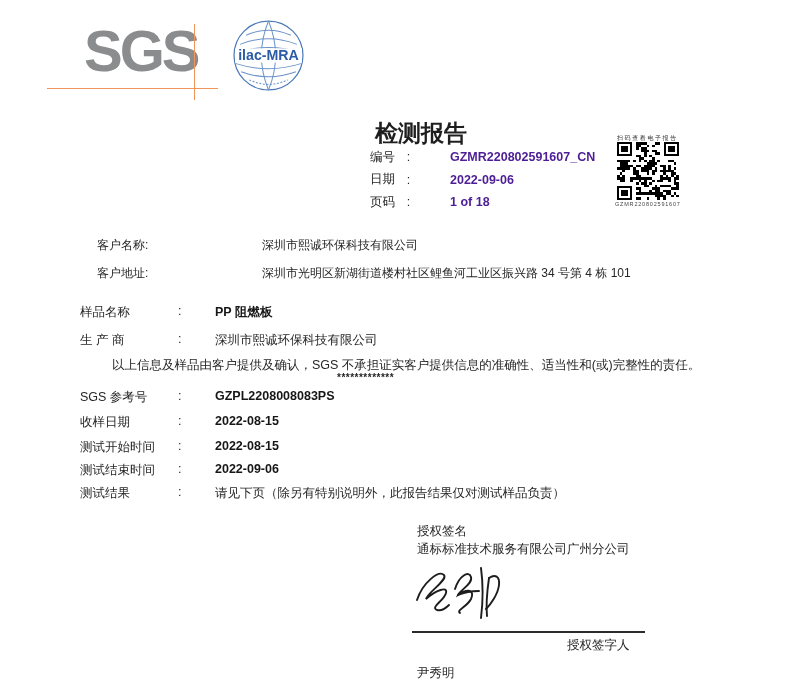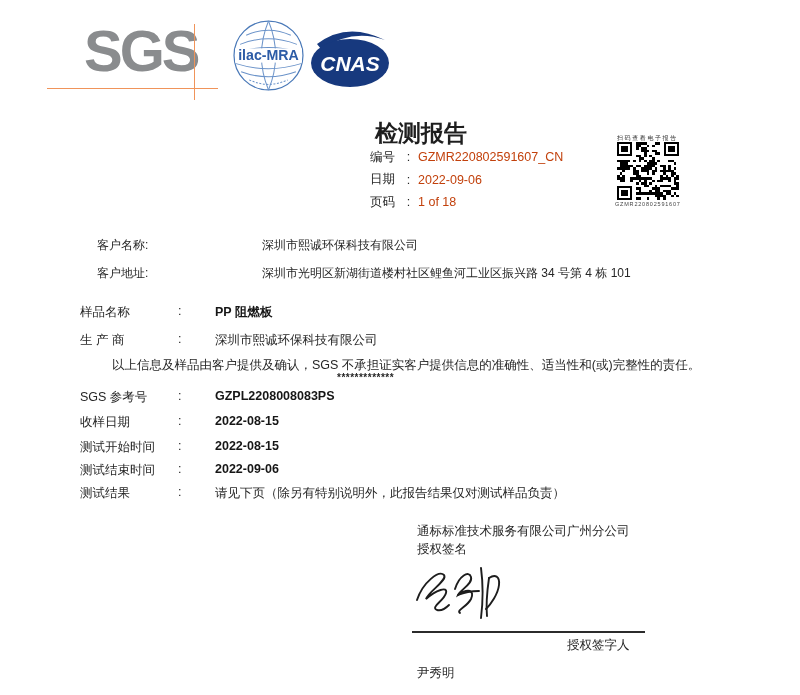--- a/index.html
+++ b/index.html
@@ -21,21 +21,21 @@
   .accred {
     position:absolute; left:396px; top:32px; font-size:10px; line-height:12.5px;
     color:#1b3a80; font-weight:bold; letter-spacing:0.5px;
   }
   
   .report-title { position:absolute; left:330px; top:118px; font-size:23px; font-weight:bold; color:#1e1e1e;margin-left:45px; }
   .hdr-fields { position:absolute; left:370px; top:146px; font-size:12.5px; }
   .hdr-row { display:flex; height:22.5px; align-items:center; }
   .hdr-row .lbl { width:29px; }
   .hdr-row .col { width:19px; text-align:center; }
-  .hdr-row .val { font-weight:normal; color:#c2410c; }
+  .hdr-row .val { font-weight:bold; color:#4c1d95;margin-left:32px; }
   
   .qr-caption { position:absolute; left:617px; top:134px; font-size:6px; letter-spacing:1.6px; color:#333; white-space:nowrap; }
   .qr-box { position:absolute; left:617px; top:142px; width:62px; height:58px; }
   .qr-grid { display:grid; grid-template-columns:repeat(23,1fr); grid-template-rows:repeat(23,1fr); width:62px; height:58px; }
   .qm.on { background:#000; }
   .qr-finder { position:absolute; width:15px; height:14px; border:2px solid #000; }
   .qr-finder::after { content:''; position:absolute; inset:2px; background:#000; }
   .qf-tl { left:0; top:0; } .qf-tr { right:0; top:0; } .qf-bl { left:0; bottom:0; }
   .qr-code-text { position:absolute; left:615px; top:201px; font-size:5.5px; letter-spacing:0.8px; color:#444; white-space:nowrap; }
   
@@ -72,27 +72,20 @@
       <path d="M4,44 Q36,54 68,44" fill="none" stroke="#6b93c9" stroke-width="1"></path>
       <path d="M9,52 Q36,62 63,52" fill="none" stroke="#6b93c9" stroke-width="1"></path>
       <path d="M17,60 Q36,69 55,60" fill="none" stroke="#6b93c9" stroke-width="1" stroke-dasharray="2 1.5"></path>
       <path d="M36,2 Q22,36 36,70" fill="none" stroke="#6b93c9" stroke-width="1"></path>
       <path d="M36,2 Q50,36 36,70" fill="none" stroke="#6b93c9" stroke-width="1"></path>
       <rect x="3" y="29" width="66" height="14" fill="#ffffff"></rect>
       <text x="36" y="40.5" text-anchor="middle" font-size="14" font-weight="bold" fill="#2d5ca6" font-family="Liberation Sans, DejaVu Sans, sans-serif">ilac-MRA</text>
     </svg>
   </div>
 
-  <div class="cnas-logo">
-    <svg width="82" height="62" viewBox="0 0 82 62">
-      <path d="M8,18 Q38,-5 76,14 Q44,2 12,23 Z" fill="#17397e"></path>
-      <ellipse cx="41" cy="37" rx="39" ry="24" fill="#17397e"></ellipse>
-      <text x="41" y="45" text-anchor="middle" font-size="21" font-weight="bold" font-style="italic" fill="#ffffff" font-family="Liberation Sans, DejaVu Sans, sans-serif">CNAS</text>
-    </svg>
-  </div>
 
 
   <div class="report-title">检测报告</div>
 
   <div class="hdr-fields">
     <div class="hdr-row">
       <span class="lbl">编号</span>
       <span class="col">:</span>
       <span class="val">GZMR220802591607_CN</span>
     </div>
@@ -690,22 +683,22 @@
     <span class="col">:</span>
     <span class="bold-val">2022-09-06</span>
   </div>
   <div class="detail-row" style="top:485px;">
     <span class="lbl">测试结果</span>
     <span class="col">:</span>
     <span>请见下页（除另有特别说明外，此报告结果仅对测试样品负责）</span>
   </div>
 
   <div class="footer-company">
+    <div>授权签名</div>
     <div>通标标准技术服务有限公司广州分公司</div>
-    <div>授权签名</div>
   </div>
 
   <svg class="sig-svg" width="95" height="68" viewBox="0 0 95 68">
     <g fill="none" stroke="#1d1d1d" stroke-width="1.9" stroke-linecap="round">
       <path d="M4,42 C10,24 26,12 31,17 C35,22 16,33 13,41 C23,32 35,28 33,35 C31,43 17,49 24,52 C28,53 33,50 36,47"></path>
       <path d="M42,31 C46,18 56,12 58,19 C60,26 47,32 45,37 C55,30 62,32 58,41 C54,49 43,52 47,55"></path>
       <path d="M45,37 C52,34 60,33 66,33"></path>
       <path d="M68,10 C70,25 70,44 68,60"></path>
       <path d="M76,20 C82,16 87,18 86,27 C85,36 78,46 73,51"></path>
       <path d="M76,20 C74,34 73,48 74,58"></path>

